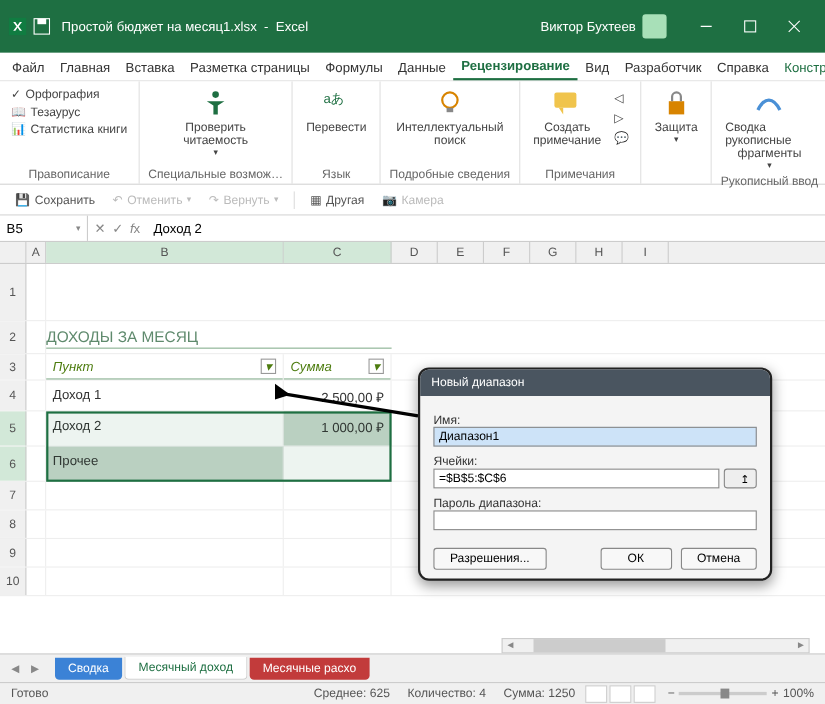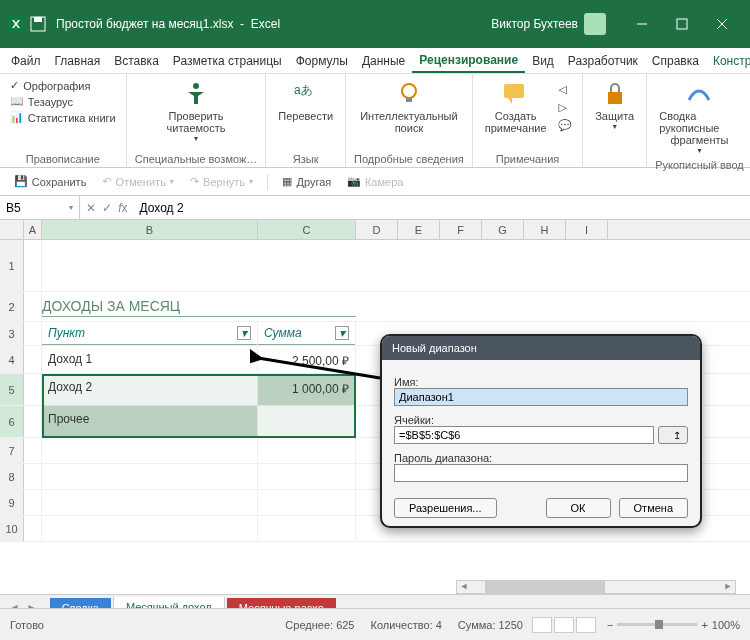--- a/index.html
+++ b/index.html
@@ -47,21 +47,21 @@
 
 .rows { position: relative; }
 .row { display: flex; border-bottom: 1px solid #eee; }
 .rh { width: 24px; background: #f0f0f0; border-right: 1px solid #ccc; text-align: center; font-size: 11px; color: #555; display: flex; align-items: center; justify-content: center; }
 .rh.sel { background: #d2e8d8; }
 .cell { border-right: 1px solid #eee; }
 .cA { width: 18px; } .cB { width: 216px; } .cC { width: 98px; }
 
 .doc-title { font-size: 24px; color: #6a7a8a; font-weight: 300; padding: 10px 0 4px 0; }
 .sec-title { font-size: 14px; color: #5f8a6d; padding: 6px 0 2px 0; border-bottom: 1px solid #88b090; }
-.th { font-style: italic; color: #0f766e; font-size: 12px; padding: 4px 6px; display: flex; align-items: center; justify-content: space-between; border-bottom: 1px solid #88b090; }
+.th { font-style: italic; color: #4d7c0f; font-size: 12px; padding: 4px 6px; display: flex; align-items: center; justify-content: space-between; border-bottom: 1px solid #88b090; }
 .th .dd { width: 14px; height: 14px; border: 1px solid #999; background: #fff; display: flex; align-items: center; justify-content: center; }
 .td { font-size: 12px; padding: 6px; color: #333; }
 .tdr { text-align: right; }
 
 .selbox { position: absolute; border: 2px solid #1e6f42; background: rgba(30,111,66,0.08); pointer-events: none; }
 .arrow { position: absolute; pointer-events: none; }
 
 .dialog { position: absolute; left: 380px; top: 334px; width: 322px; background: #f4f4f4; border: 2px solid #222; border-radius: 10px; box-shadow: 0 4px 12px rgba(0,0,0,.4); }
 .dialog .dtitle { background: #4a5560; color: #fff; font-size: 11px; padding: 6px 10px; border-radius: 8px 8px 0 0; }
 .dialog .dbody { padding: 8px 12px; }
@@ -74,21 +74,21 @@
 .dialog button { font-size: 11px; padding: 3px 14px; border: 1px solid #888; background: #f8f8f8; border-radius: 3px; }
 
 .tabs { position: absolute; bottom: 20px; left: 0; right: 0; height: 26px; background: #f0f0f0; border-top: 1px solid #ccc; display: flex; align-items: center; padding: 0 8px; gap: 2px; }
 .tab { padding: 4px 12px; font-size: 11px; border-radius: 0 0 4px 4px; }
 .tab.blue { background: #3b82d6; color: #fff; }
 .tab.white { background: #fff; color: #1e6f42; border: 1px solid #ccc; border-top: none; }
 .tab.red { background: #c23b3b; color: #fff; }
 .tabs .navset { display: flex; gap: 6px; margin-right: 10px; color: #888; }
 .tabs .navset span { font-size: 12px; }
 
-.status { position: absolute; bottom: 0; left: 0; right: 0; height: 32px; background: #f0f0f0; border-top: 1px solid #ccc; display: flex; align-items: center; padding: 0 10px; font-size: 11px; color: #555; }
+.status { position: absolute; bottom: 0; left: 0; right: 0; height: 20px; background: #f0f0f0; border-top: 1px solid #ccc; display: flex; align-items: center; padding: 0 10px; font-size: 11px; color: #555; }
 .status .spacer { flex: 1; }
 .status .sitem { margin: 0 8px; }
 .status .viewbtn { width: 20px; height: 16px; border: 1px solid #ccc; margin: 0 1px; background: #fff; }
 .status .zoom { display: flex; align-items: center; gap: 4px; margin-left: 10px; }
 .status .zoom .track { width: 80px; height: 3px; background: #ccc; position: relative; }
 .status .zoom .thumb { position: absolute; left: 38px; top: -3px; width: 8px; height: 9px; background: #888; }
 
 .hscroll { position: absolute; bottom: 46px; right: 14px; width: 280px; height: 14px; background: #f0f0f0; border: 1px solid #ccc; display: flex; }
 .hscroll .hthumb { width: 120px; background: #ccc; margin-left: 14px; }
 .hscroll .harr { width: 14px; text-align: center; font-size: 9px; color: #888; }

